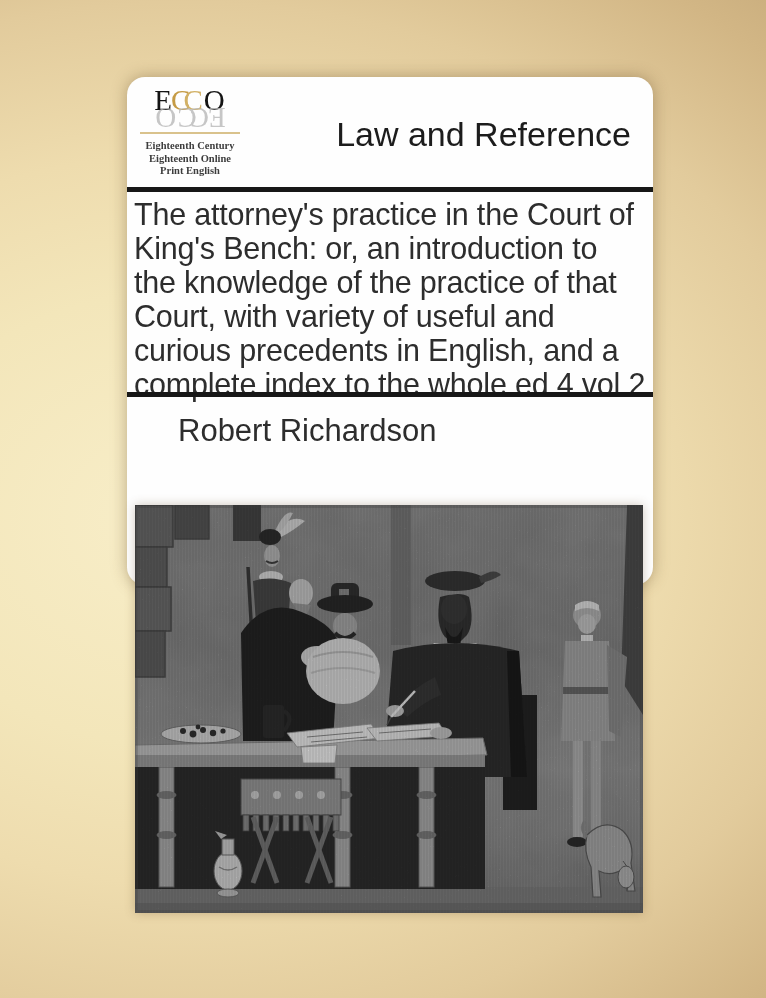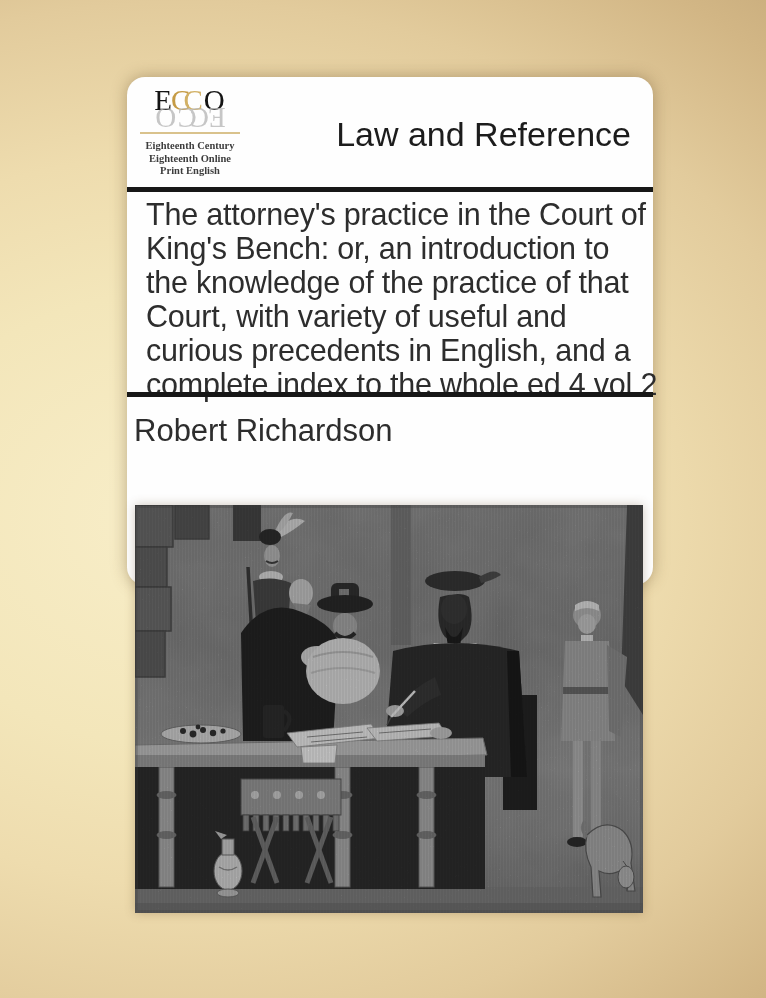--- a/index.html
+++ b/index.html
@@ -24,22 +24,22 @@
   .logo-word .c1{color:#c59b45;margin-left:-2px;}
   .logo-word .c2{color:#d2b166;margin-left:-8px;}
   .logo-reflection{transform:rotate(180deg);opacity:.78;margin-top:-4px;}
   .logo-reflection span{color:#b7b7b7 !important;}
   .logo-rule{height:2px;background:#d9c28c;margin:3px 0 6px 0;}
   .tagline{font-family:"Liberation Serif",serif;font-size:10.5px;line-height:12.5px;color:#3d3d3d;font-weight:bold;}
   .category{font-size:34px;color:#1c1c1c;margin-right:22px;padding-top:4px;}
   
   .divider{height:5px;background:#171717;flex:none;}
   .title-sec{flex:none;height:200px;padding:5px 7px 0 7px;box-sizing:border-box;}
-  .title-text{font-size:30.5px;line-height:34px;color:#2d2d2d;width:512px;letter-spacing:-0.2px;margin-left:12px;}
-  .author-sec{flex:1;padding:16px 7px 0 7px;box-sizing:border-box;}
+  .title-text{font-size:30.5px;line-height:34px;color:#2d2d2d;width:512px;letter-spacing:-0.2px;}
+  .author-sec{flex:1;padding:16px 7px 0 7px;box-sizing:border-box;margin-left:44px;}
   .author-text{font-size:31px;color:#2d2d2d;}
   
   .engraving{position:absolute;left:135px;top:505px;width:508px;height:408px;
     box-shadow:0 0 10px rgba(95,70,35,.30);}
   .engraving svg{display:block;width:508px;height:408px;}
 </style>
 </head>
 <body>
 
 <div class="cover-panel">

